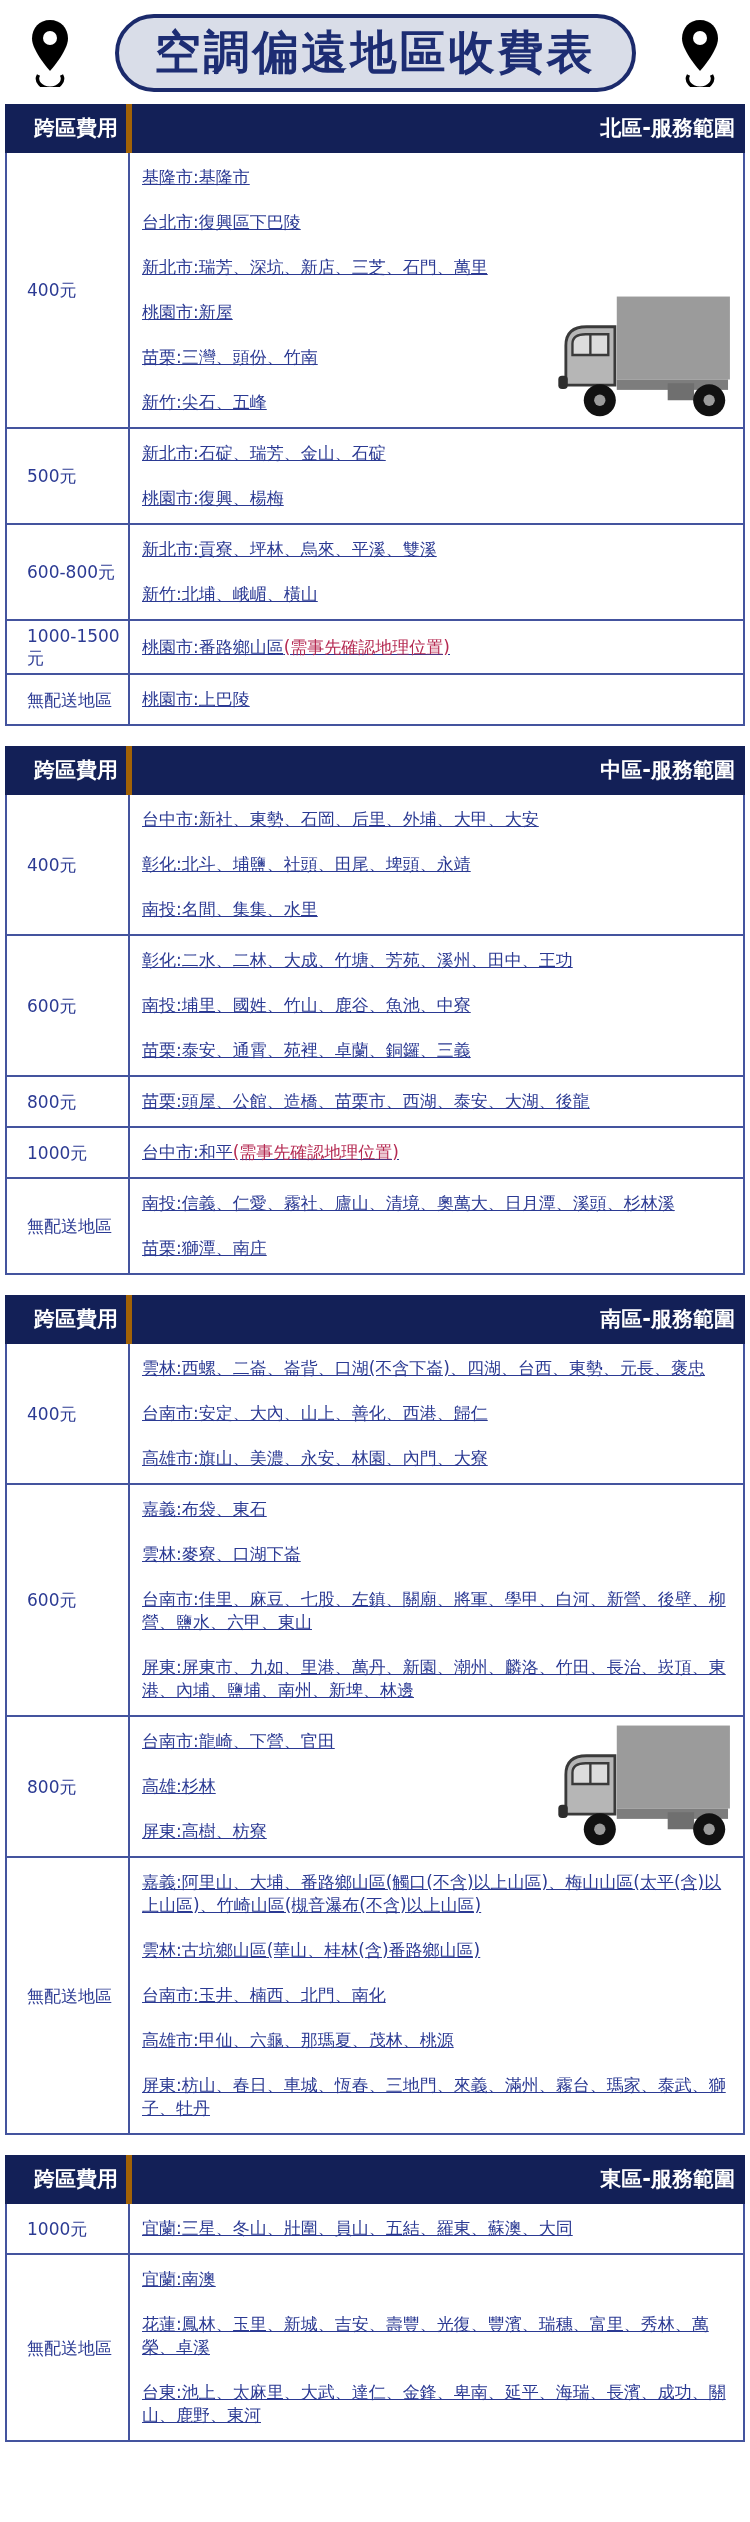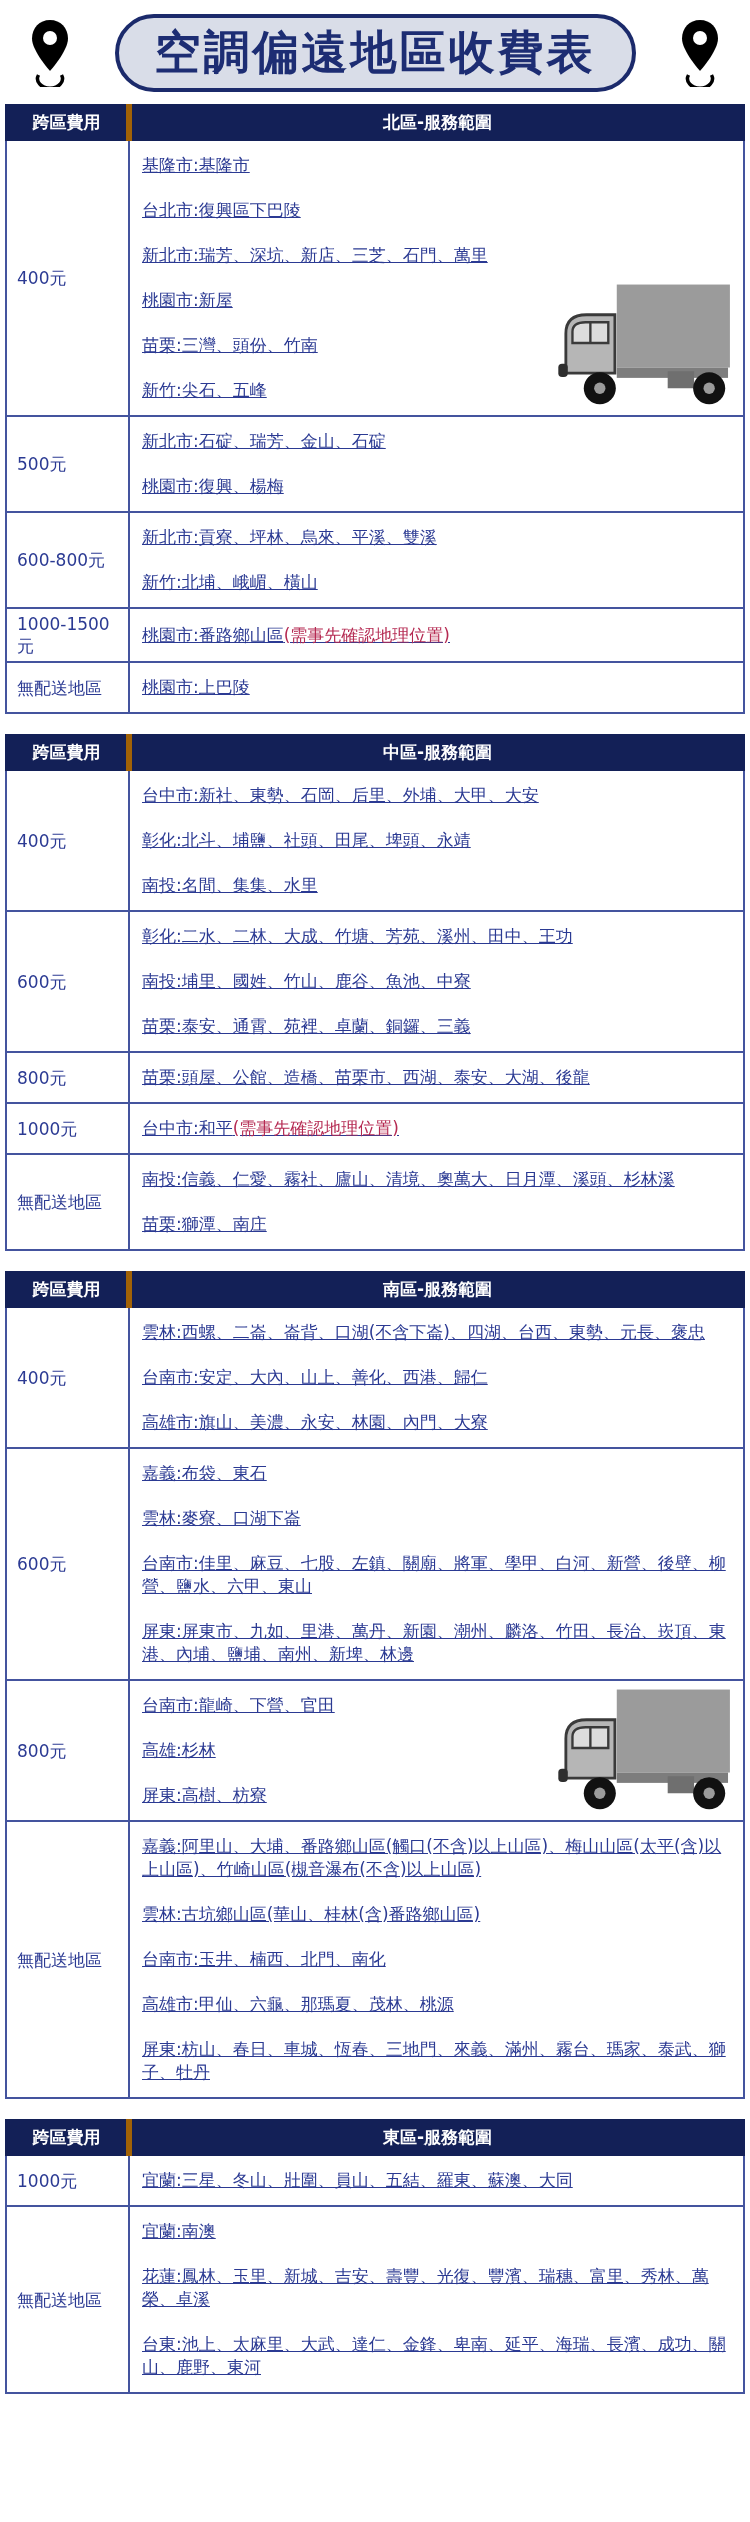--- a/index.html
+++ b/index.html
@@ -19,31 +19,31 @@
     padding:4px 36px; font-size:46px; font-weight:bold; color:#1d2d73;
     letter-spacing:3px; white-space:nowrap;
   }
   
   .fee-table {
     width:740px; margin:0 5px 20px 5px;
     border-collapse:collapse; border:2px solid #1b2a6b;
     table-layout:fixed;
   }
   .fee-table thead th {
-    background:#132057; color:#ffffff; font-size:17px; font-weight:bold;
-    text-align:center; padding:5px 8px; line-height:23px;
+    background:#132057; color:#ffffff; font-size:21px; font-weight:bold;
+    text-align:right; padding:11px 8px; line-height:23px;
     border:2px solid #132057;
   }
   .fee-table thead th.region-col { border-left:6px solid #a16207; }
   .fee-col { width:103px; }
   .fee-table td {
     border:2px solid #44549e; vertical-align:middle;
     font-size:17px; color:#2b3a93;
   }
-  td.fee-cell { padding:4px 4px 4px 10px; line-height:22px; word-break:break-all; }
+  td.fee-cell { padding:4px 4px 4px 20px; line-height:22px; word-break:break-all; }
   td.area-cell { padding:2px 10px 2px 12px; position:relative;text-decoration:underline; }
   .line { padding:11px 0; line-height:23px; }
   .red { color:#b52a52;margin-top:27px; }
   .truck { position:absolute; right:6px; bottom:6px; width:182px; height:132px; display:block; }
   .truck svg { width:100%; height:100%; display:block; }
 </style>
 </head>
 <body>
 
 <div class="page-header">

